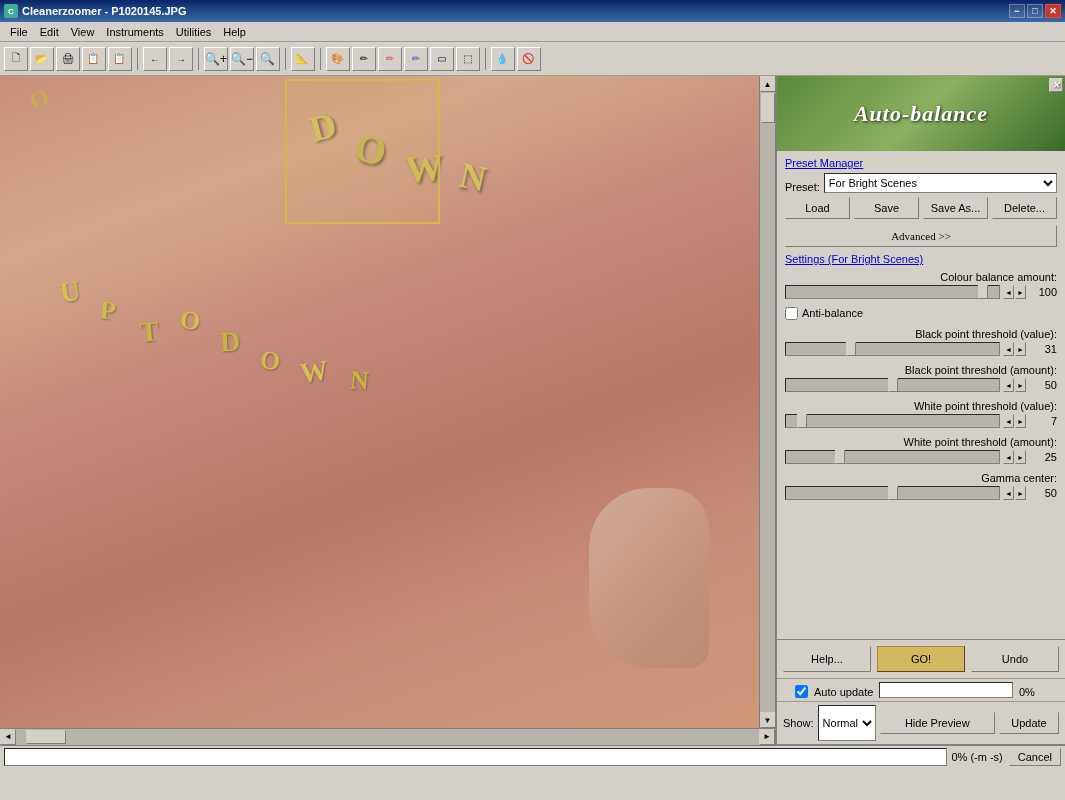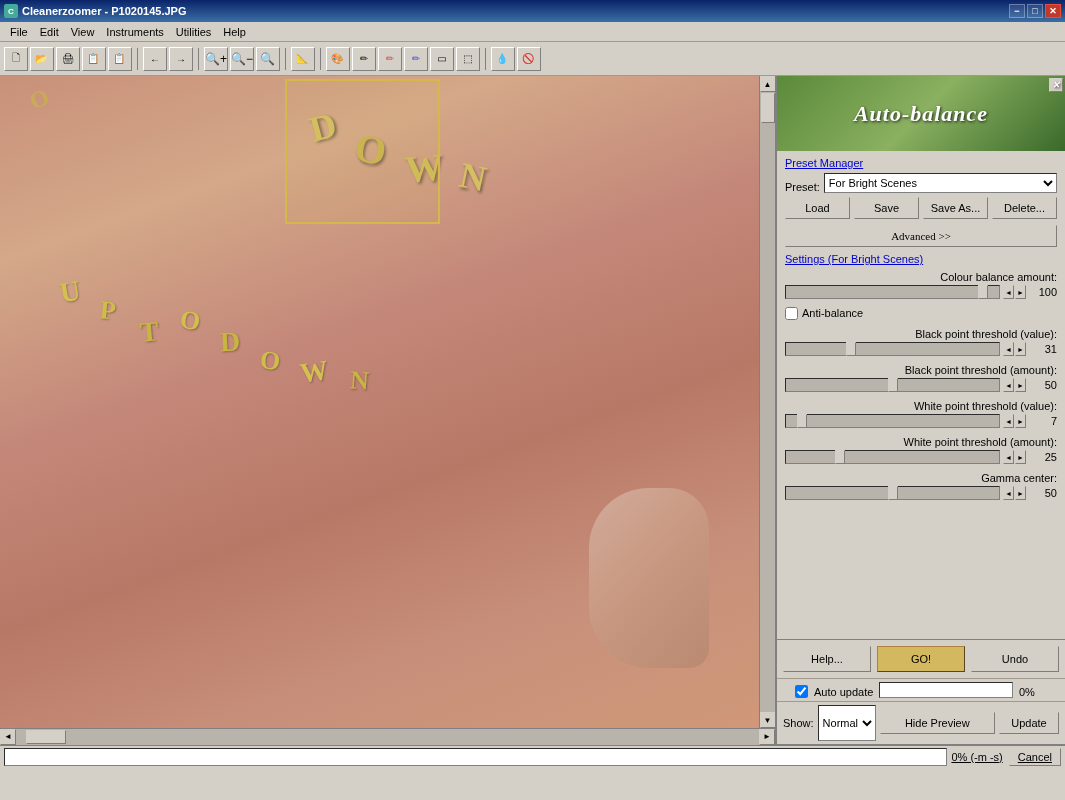--- a/index.html
+++ b/index.html
@@ -280,21 +280,20 @@
 
     
     #statusbar {
       height: 24px;
       background: #d4d0c8;
       border-top: 2px solid #808080;
       display: flex;
       align-items: center;
       padding: 0 4px;
       gap: 4px;
-      text-decoration: underline;
     }
     .status-field {
       flex: 1;
       height: 18px;
       background: white;
       border: 1px inset #808080;
       display: flex; align-items: center; padding: 0 4px;
       font-size: 11px;
     }
     .status-right {

